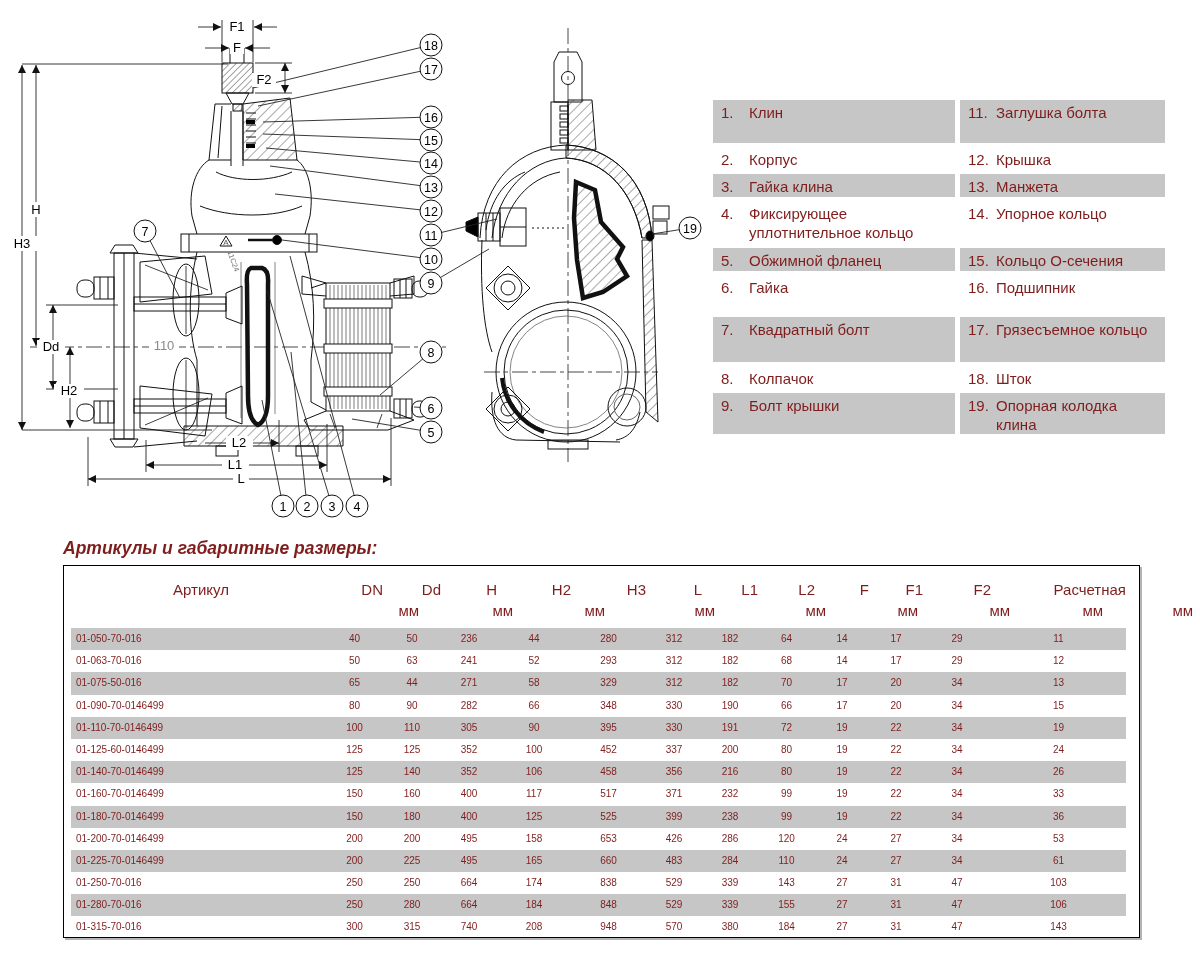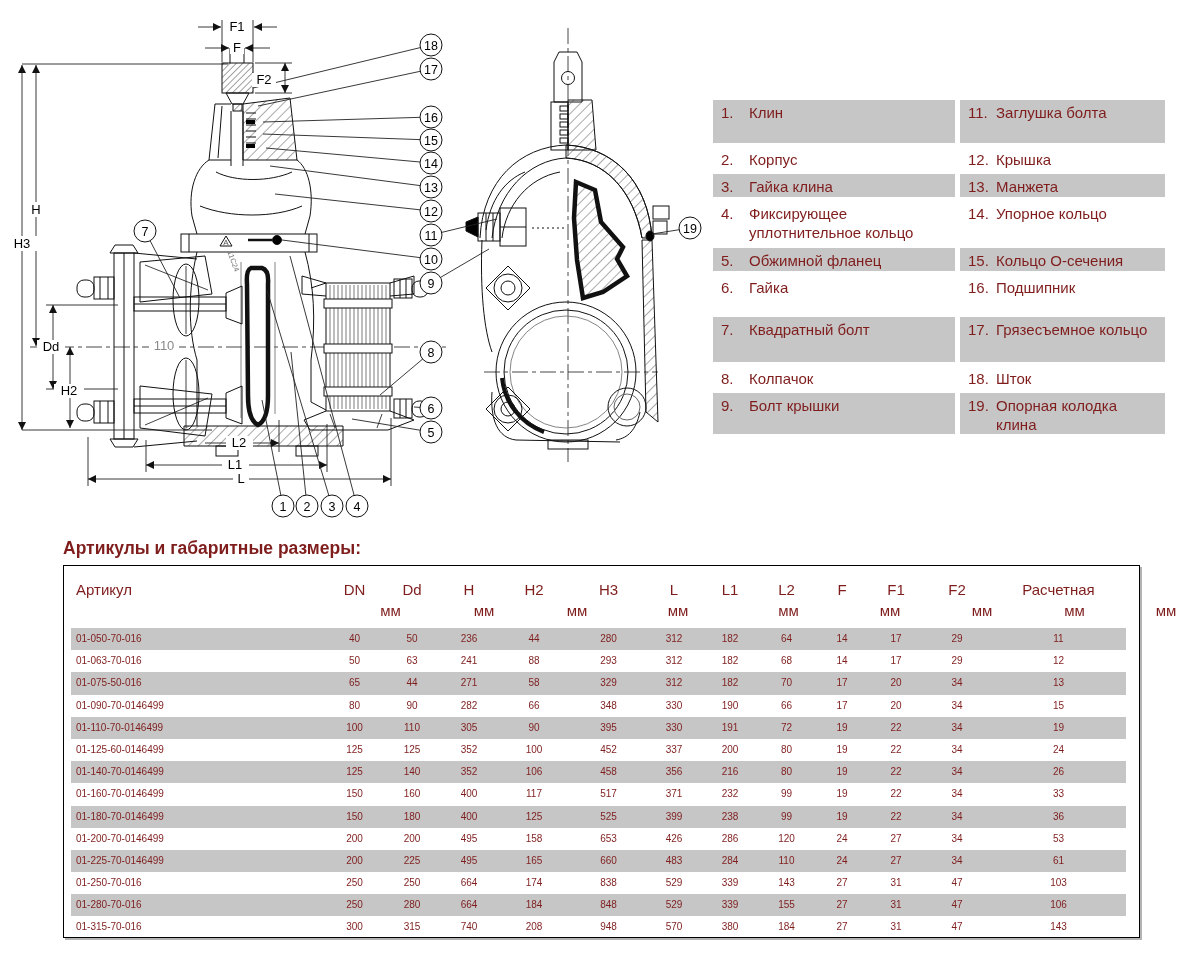--- a/index.html
+++ b/index.html
@@ -17,27 +17,27 @@
   .lrow:nth-of-type(3){height:23px}.lrow:nth-of-type(4){height:43px}
   .lrow:nth-of-type(5){height:23px}.lrow:nth-of-type(6){height:38px}
   .lrow:nth-of-type(7){height:45px}.lrow:nth-of-type(8){height:23px}
   .lrow:nth-of-type(9){height:23px}.lrow:nth-of-type(10){height:22px}
   .lcell{display:flex;align-items:flex-start;padding:3px 6px 0 8px;font-size:15px;line-height:19px;}
   .lrow:nth-of-type(odd) .lcell{background:#c6c6c6;}
   .lnum{flex:0 0 28px;}
   .llabel{flex:1;}
 
   
-  #tbl-title{position:absolute;left:63px;top:538px;font-size:17.5px;font-weight:bold;}
+  #tbl-title{position:absolute;left:63px;top:538px;font-size:17.5px;font-weight:bold;font-style:italic;}
   #tbl{position:absolute;left:63px;top:565px;width:1077px;height:373px;box-sizing:border-box;
        border:1px solid #000;box-shadow:2px 2px 0 #b3b3b3;padding:0 13px 0 7px;background:#fff;}
   .grid{display:grid;grid-template-columns:255px 57px 58px 56px 74px 75px 56px 56px 57px 54px 54px 68px 135px;}
   .hrow{font-size:15px;}
-  .hrow span{text-align:center;}
-  .hrow span:first-of-type{text-align:left;padding-left:5px;}
+  .hrow span{text-align:right;}
+  .hrow span:first-of-type{text-align:center;padding-left:5px;}
   #hrow1{margin-top:12px;height:23px;line-height:23px;}
   #hrow2{height:25px;line-height:20px;margin-bottom:2px;gap:36px;}
   .trow{height:22.2px;line-height:22.2px;font-size:10px;}
   .trow:nth-of-type(odd){background:#c6c6c6;}
   .trow span{text-align:center;overflow:hidden;}
   .trow .a{text-align:left;padding-left:5px;}
 </style>
 </head>
 <body>
 
@@ -496,21 +496,21 @@
           <span>17</span>
           <span>29</span>
           <span>11</span>
         </div>
 
         <div class="trow grid">
           <span class="a">01-063-70-016</span>
           <span>50</span>
           <span>63</span>
           <span>241</span>
-          <span>88</span>
+          <span>52</span>
           <span>293</span>
           <span>312</span>
           <span>182</span>
           <span>68</span>
           <span>14</span>
           <span>17</span>
           <span>29</span>
           <span>12</span>
         </div>
 

